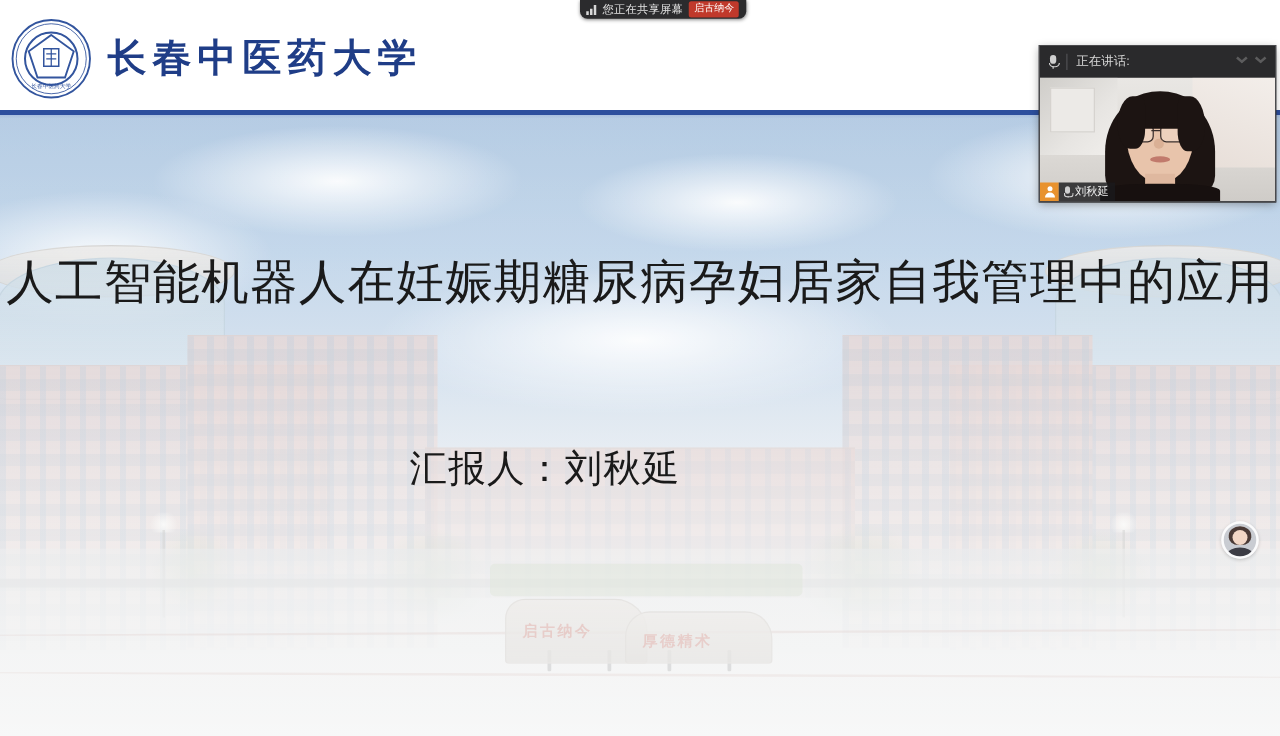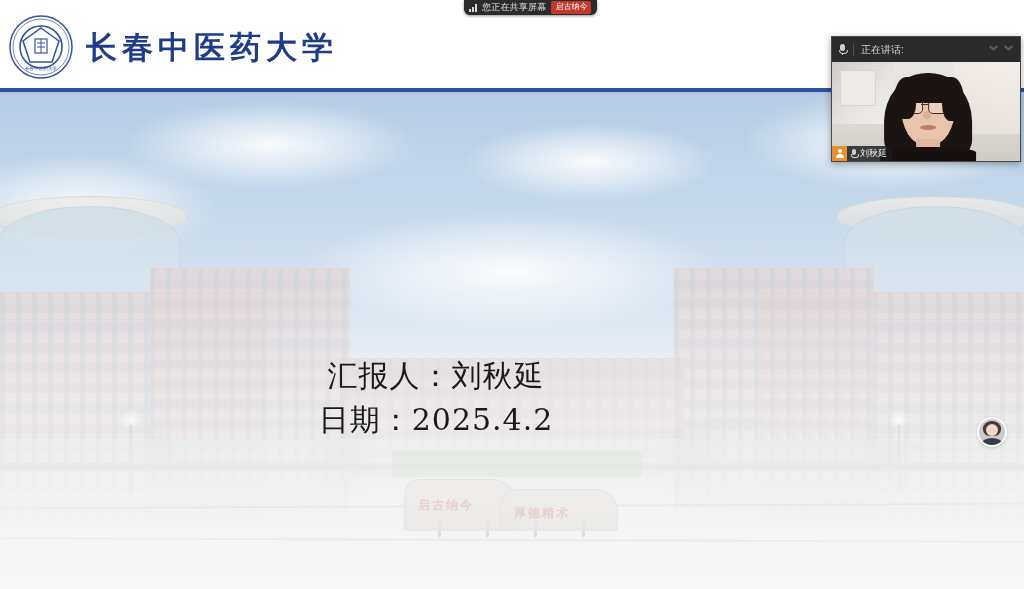--- a/index.html
+++ b/index.html
@@ -751,23 +751,23 @@
         <div class="stone" id="stone-left"></div>
         <div class="stone" id="stone-right"></div>
         <div class="stone-text" id="stone-text-left">启古纳今</div>
         <div class="stone-text" id="stone-text-right">厚德精术</div>
       </div>
 
       <div id="photo-wash"></div>
     </div>
 
     <div id="slide-text">
+      <div id="slide-title">人工智能机器人在妊娠期糖尿病孕妇居家自我管理中的应用</div>
       <div id="slide-subtitle">
         <span id="presenter-line">汇报人：刘秋延</span>
-        <span id="date-line">日期：2025.4.2</span>
       </div>
     </div>
 
     <div id="slide-header">
       <div id="logo-block">
         <div id="logo-seal">
           <svg viewBox="0 0 66 66" width="66" height="66" aria-hidden="true">
             <circle cx="33" cy="33" r="31" fill="none" stroke="#33559e" stroke-width="1.5"></circle>
             <circle cx="33" cy="33" r="28" fill="none" stroke="#33559e" stroke-width="0.7"></circle>
             <circle cx="33" cy="33" r="21" fill="none" stroke="#33559e" stroke-width="1.6"></circle>

